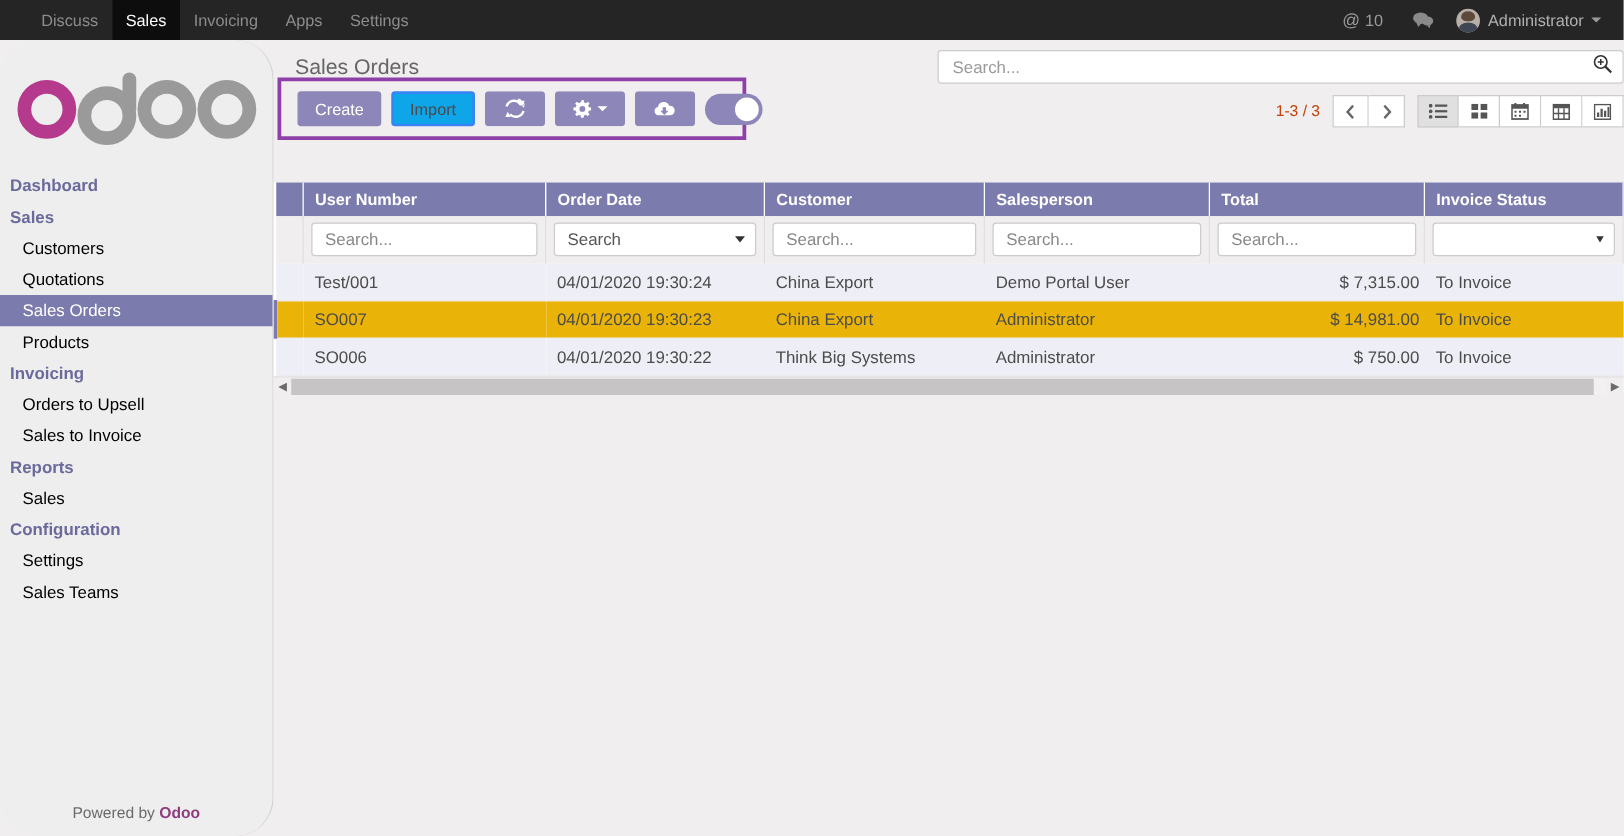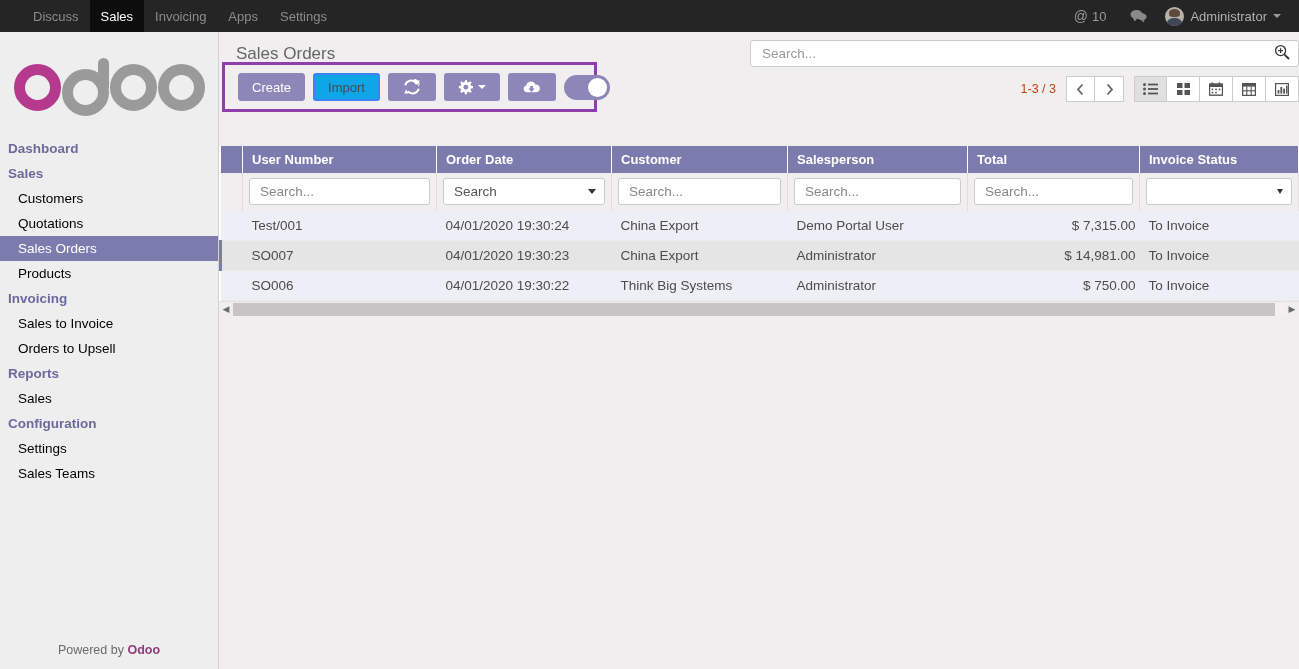--- a/index.html
+++ b/index.html
@@ -57,20 +57,21 @@
   }
 
   
   .body-wrap { display: flex; height: 637px; width: 100%; }
 
   
   .sidebar {
     width: 219px; flex: none; height: 637px;
     background: #efeeee; border-right: 1px solid #d4d2d2;
     position: relative;
+    border-radius: 31px;
   }
   .logo-wrap { padding: 26px 0 18px 0; display: flex; justify-content: center; }
   .logo { display: flex; align-items: center; gap: 1px; }
   .logo-o {
     width: 47px; height: 47px; border-radius: 50%;
     border: 11px solid #9a9a9a; box-sizing: border-box;
   }
   .logo-o.first { border-color: #b5398d; }
   .logo-d { position: relative; width: 47px; height: 58px; }
   .logo-d .ring {
@@ -212,21 +213,21 @@
     border-left: 3px solid transparent; border-right: 3px solid transparent;
     border-top: 5px solid #333333;
   }
   tbody td {
     font-size: 13.5px; color: #4c4c4c;
     padding: 7px 0 7px 9px; height: 29px;
     border-bottom: 1px solid #eceaea; white-space: nowrap;
     overflow: hidden; text-overflow: ellipsis;
   }
   tbody tr.odd td { background: #eeeef6; }
-  tbody tr.even td { background: #e5e5e5; }
+  tbody tr.even td { background: #eab308; }
   tbody td.right { text-align: right; padding-right: 4px; }
   tbody tr.even td.sel-col { border-left: 3px solid #7c7bad; }
 
   
   .hscroll {
     display: flex; align-items: center;
     height: 15px; background: #f0eeee;
     border-top: 1px solid #e2e0e0;
   }
   .hscroll .arrow { width: 14px; text-align: center; font-size: 9px; color: #6b6b6b; cursor: pointer; }
@@ -297,22 +298,22 @@
     <div class="menu">
       <div class="menu-section">Dashboard</div>
 
       <div class="menu-section">Sales</div>
       <div class="menu-item">Customers</div>
       <div class="menu-item">Quotations</div>
       <div class="menu-item active">Sales Orders</div>
       <div class="menu-item">Products</div>
 
       <div class="menu-section">Invoicing</div>
+      <div class="menu-item">Orders to Upsell</div>
       <div class="menu-item">Sales to Invoice</div>
-      <div class="menu-item">Orders to Upsell</div>
 
       <div class="menu-section">Reports</div>
       <div class="menu-item">Sales</div>
 
       <div class="menu-section">Configuration</div>
       <div class="menu-item">Settings</div>
       <div class="menu-item">Sales Teams</div>
     </div>
 
     <div class="powered">

